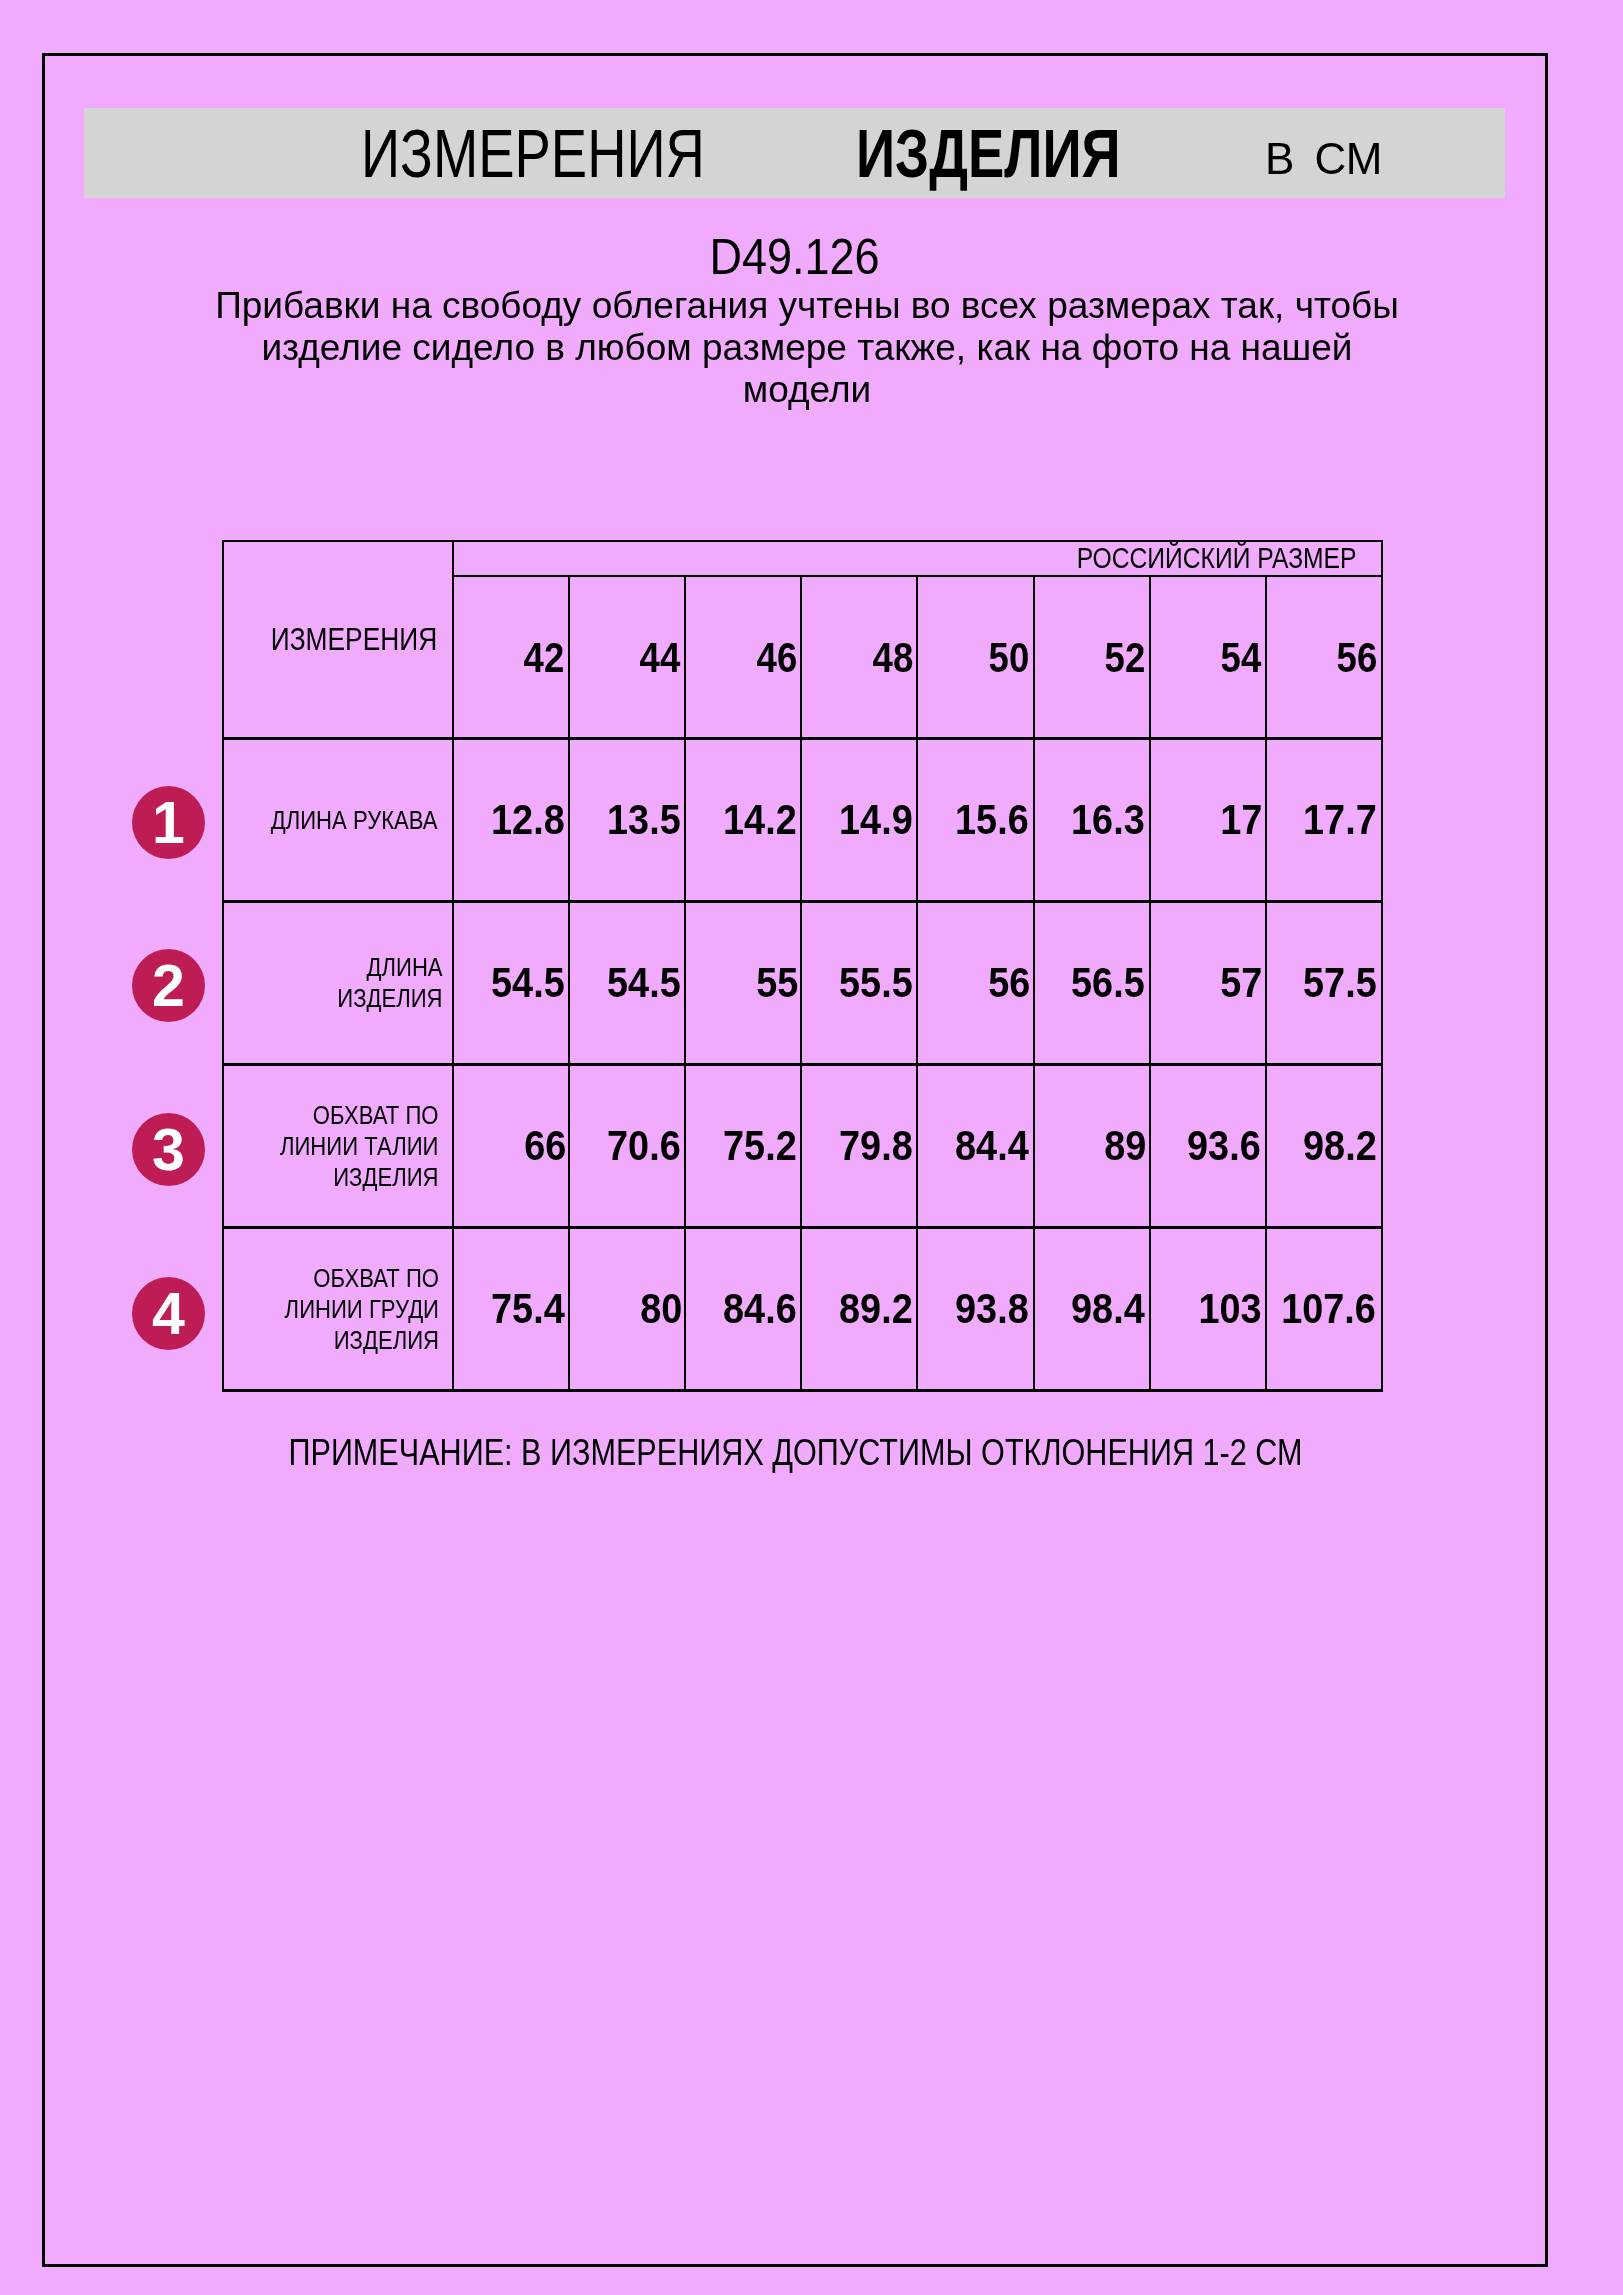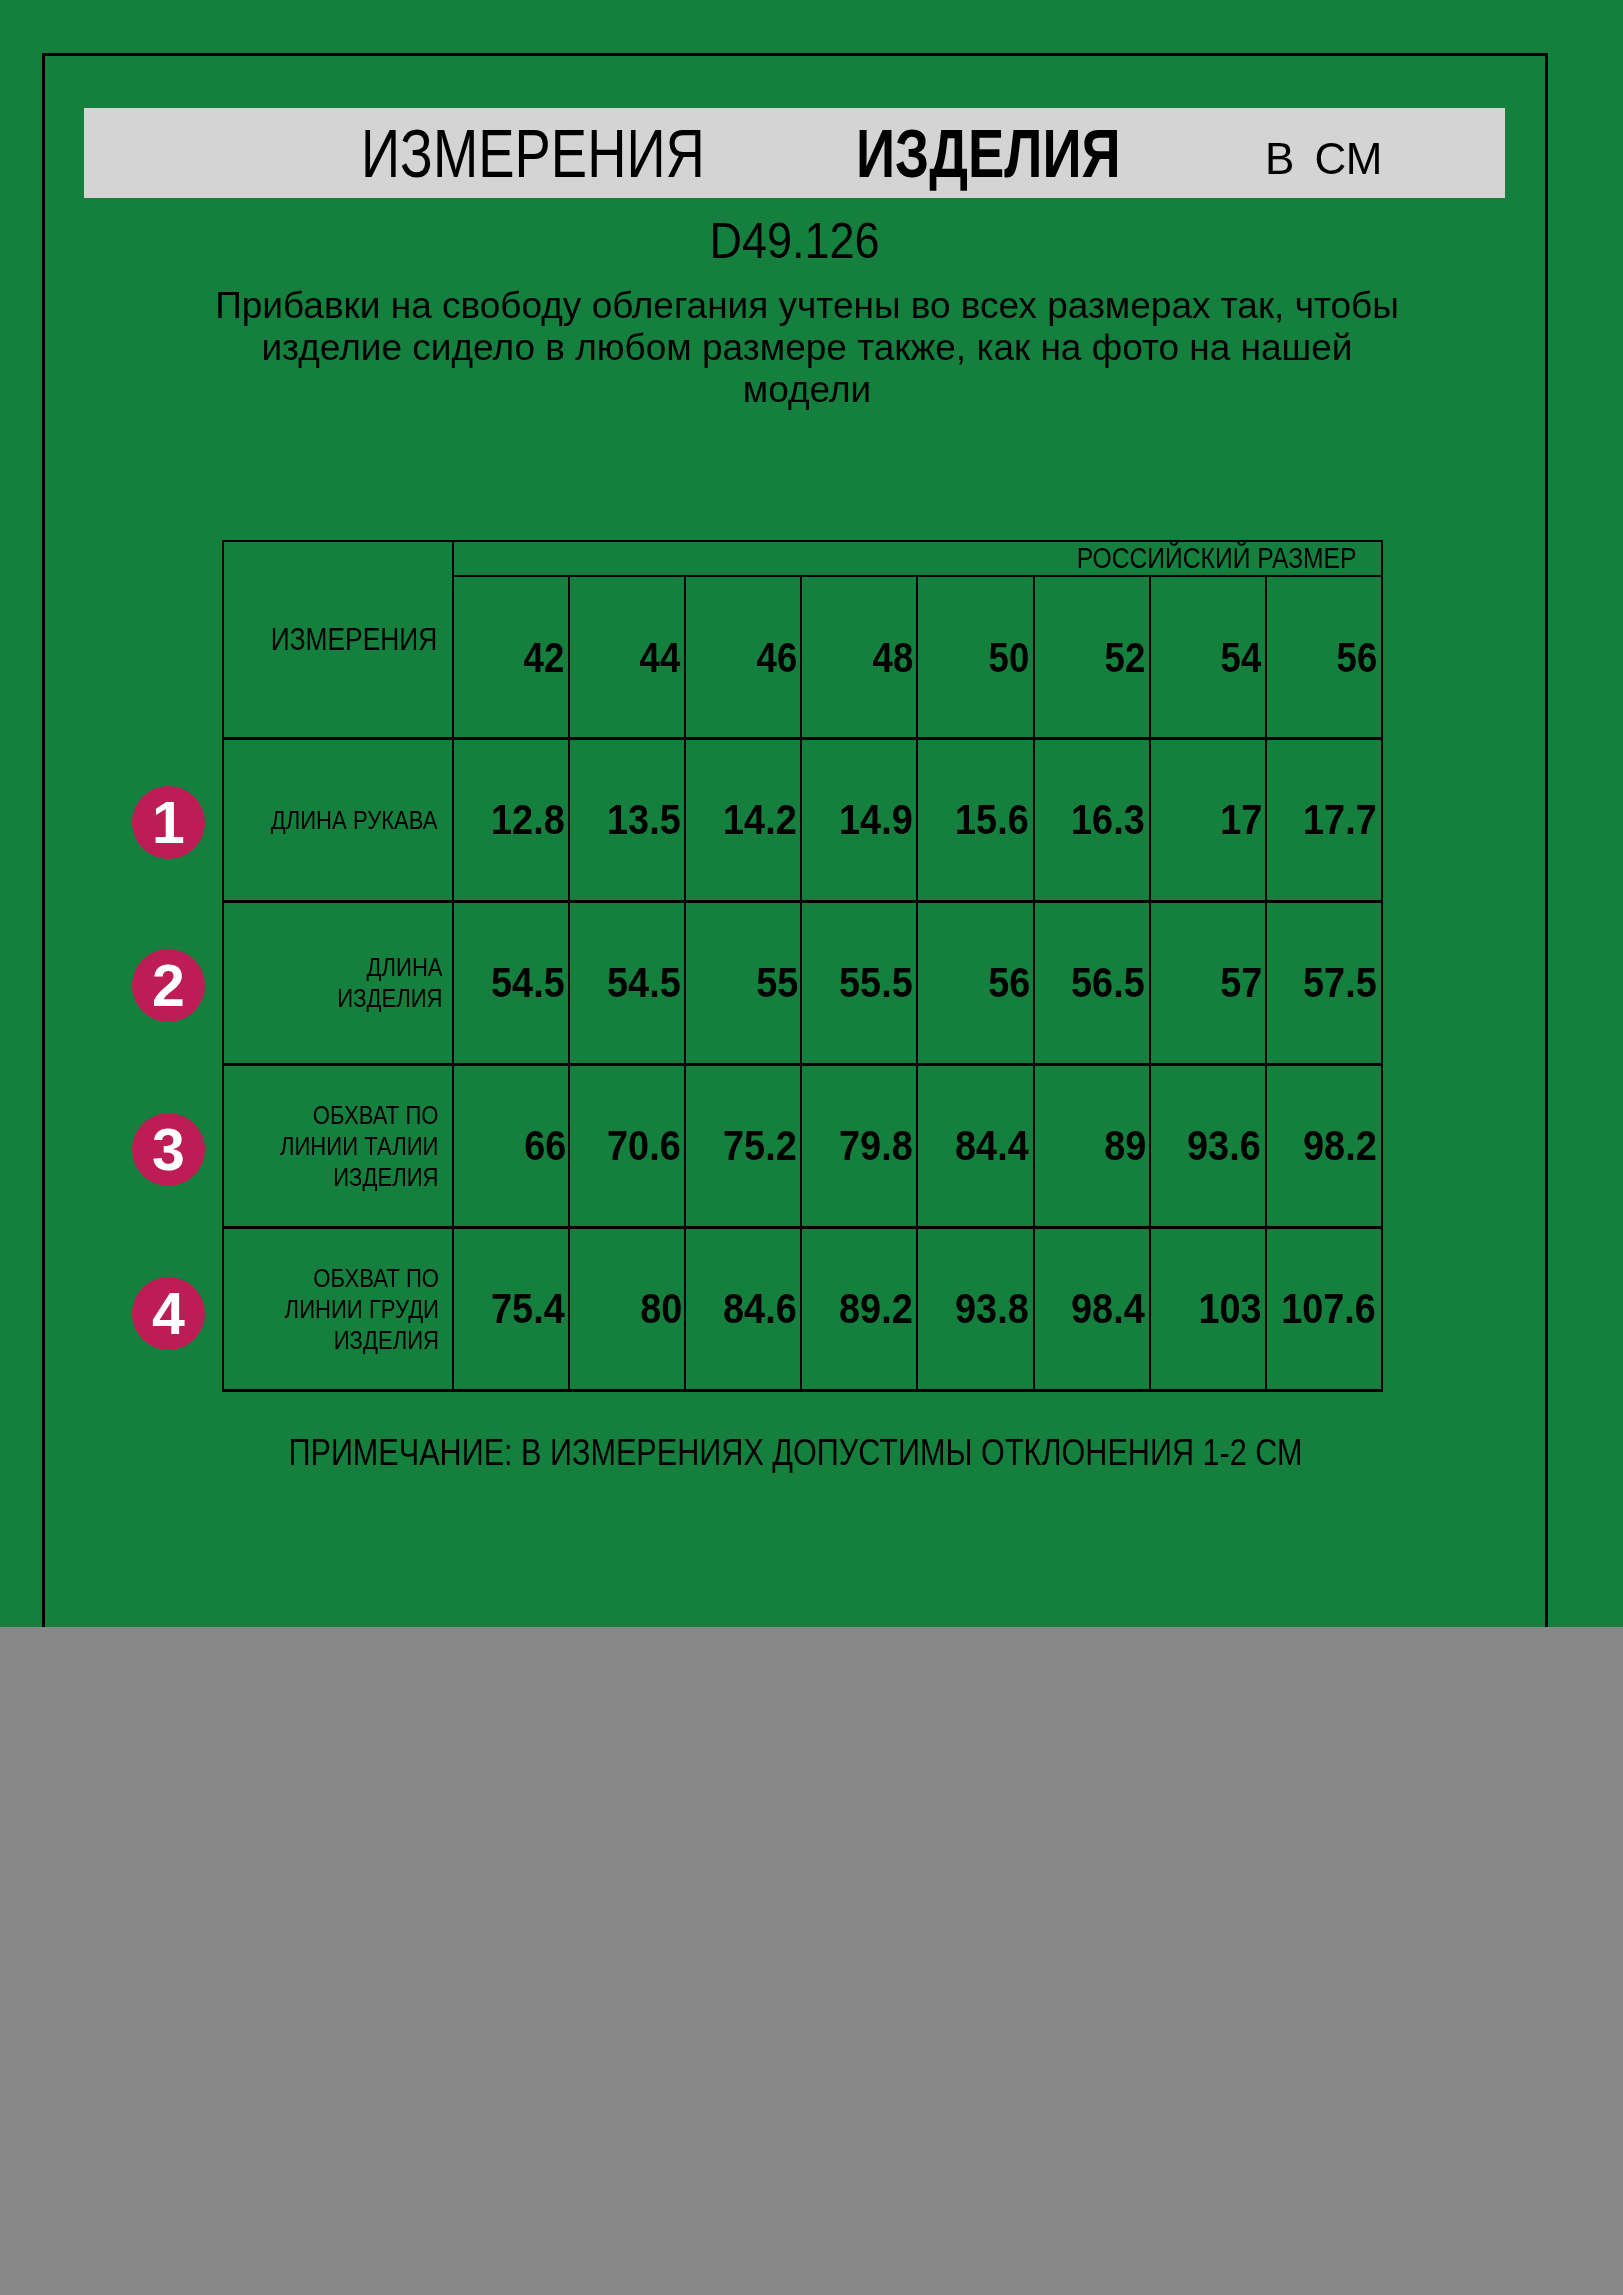--- a/index.html
+++ b/index.html
@@ -1,19 +1,19 @@
 <!DOCTYPE html>
 <html style="--badge-color: #bd1c55; --bar-color: #d4d4d4;font-size:10.5px"><head>
 <meta charset="utf-8">
 <style>
   html,body{margin:0;padding:0;background:#888;}
   .page{
     position:relative;
-    width:1623px;height:1627px;
-    background:#15803d;
+    width:1623px;height:2295px;
+    background:#f0abfc;
     font-family:"Liberation Sans", sans-serif;
     color:#000;
     overflow:hidden;
   }
   .frame{
     position:absolute;left:42px;top:53px;width:1506px;height:2214px;
     border:3.3px solid #000;box-sizing:border-box;
   }
   
   .title-bar{
@@ -26,21 +26,21 @@
     transform:scaleX(0.8);transform-origin:left center;
   }
   .tw-1{left:361px;font-weight:400;}
   .tw-2{left:856px;font-weight:700;}
   .tw-3{
     position:absolute;left:1265px;top:108px;height:90px;line-height:102px;
     font-size:44px;font-weight:400;word-spacing:7.9px;white-space:nowrap;
   }
   
   .cblock{position:absolute;left:42px;width:1506px;text-align:center;}
-  .model-number{top:214px;font-size:50px;line-height:55px;}
+  .model-number{top:230px;font-size:50px;line-height:55px;}
   .model-number span{display:inline-block;transform:scaleX(0.9);transform-origin:center;}
   .fit-note{top:285px;font-size:37px;line-height:42px;white-space:pre-line;margin-left:12px;}
   .bottom-note{top:1432px;font-size:36px;font-weight:400;}
   .bottom-note span{display:inline-block;transform:scaleX(0.85);transform-origin:center;white-space:nowrap;}
   
   table.size-table{
     position:absolute;left:222px;top:540px;
     width:1161px;table-layout:fixed;border-collapse:collapse;
     border:2.6px solid #000;
   }

